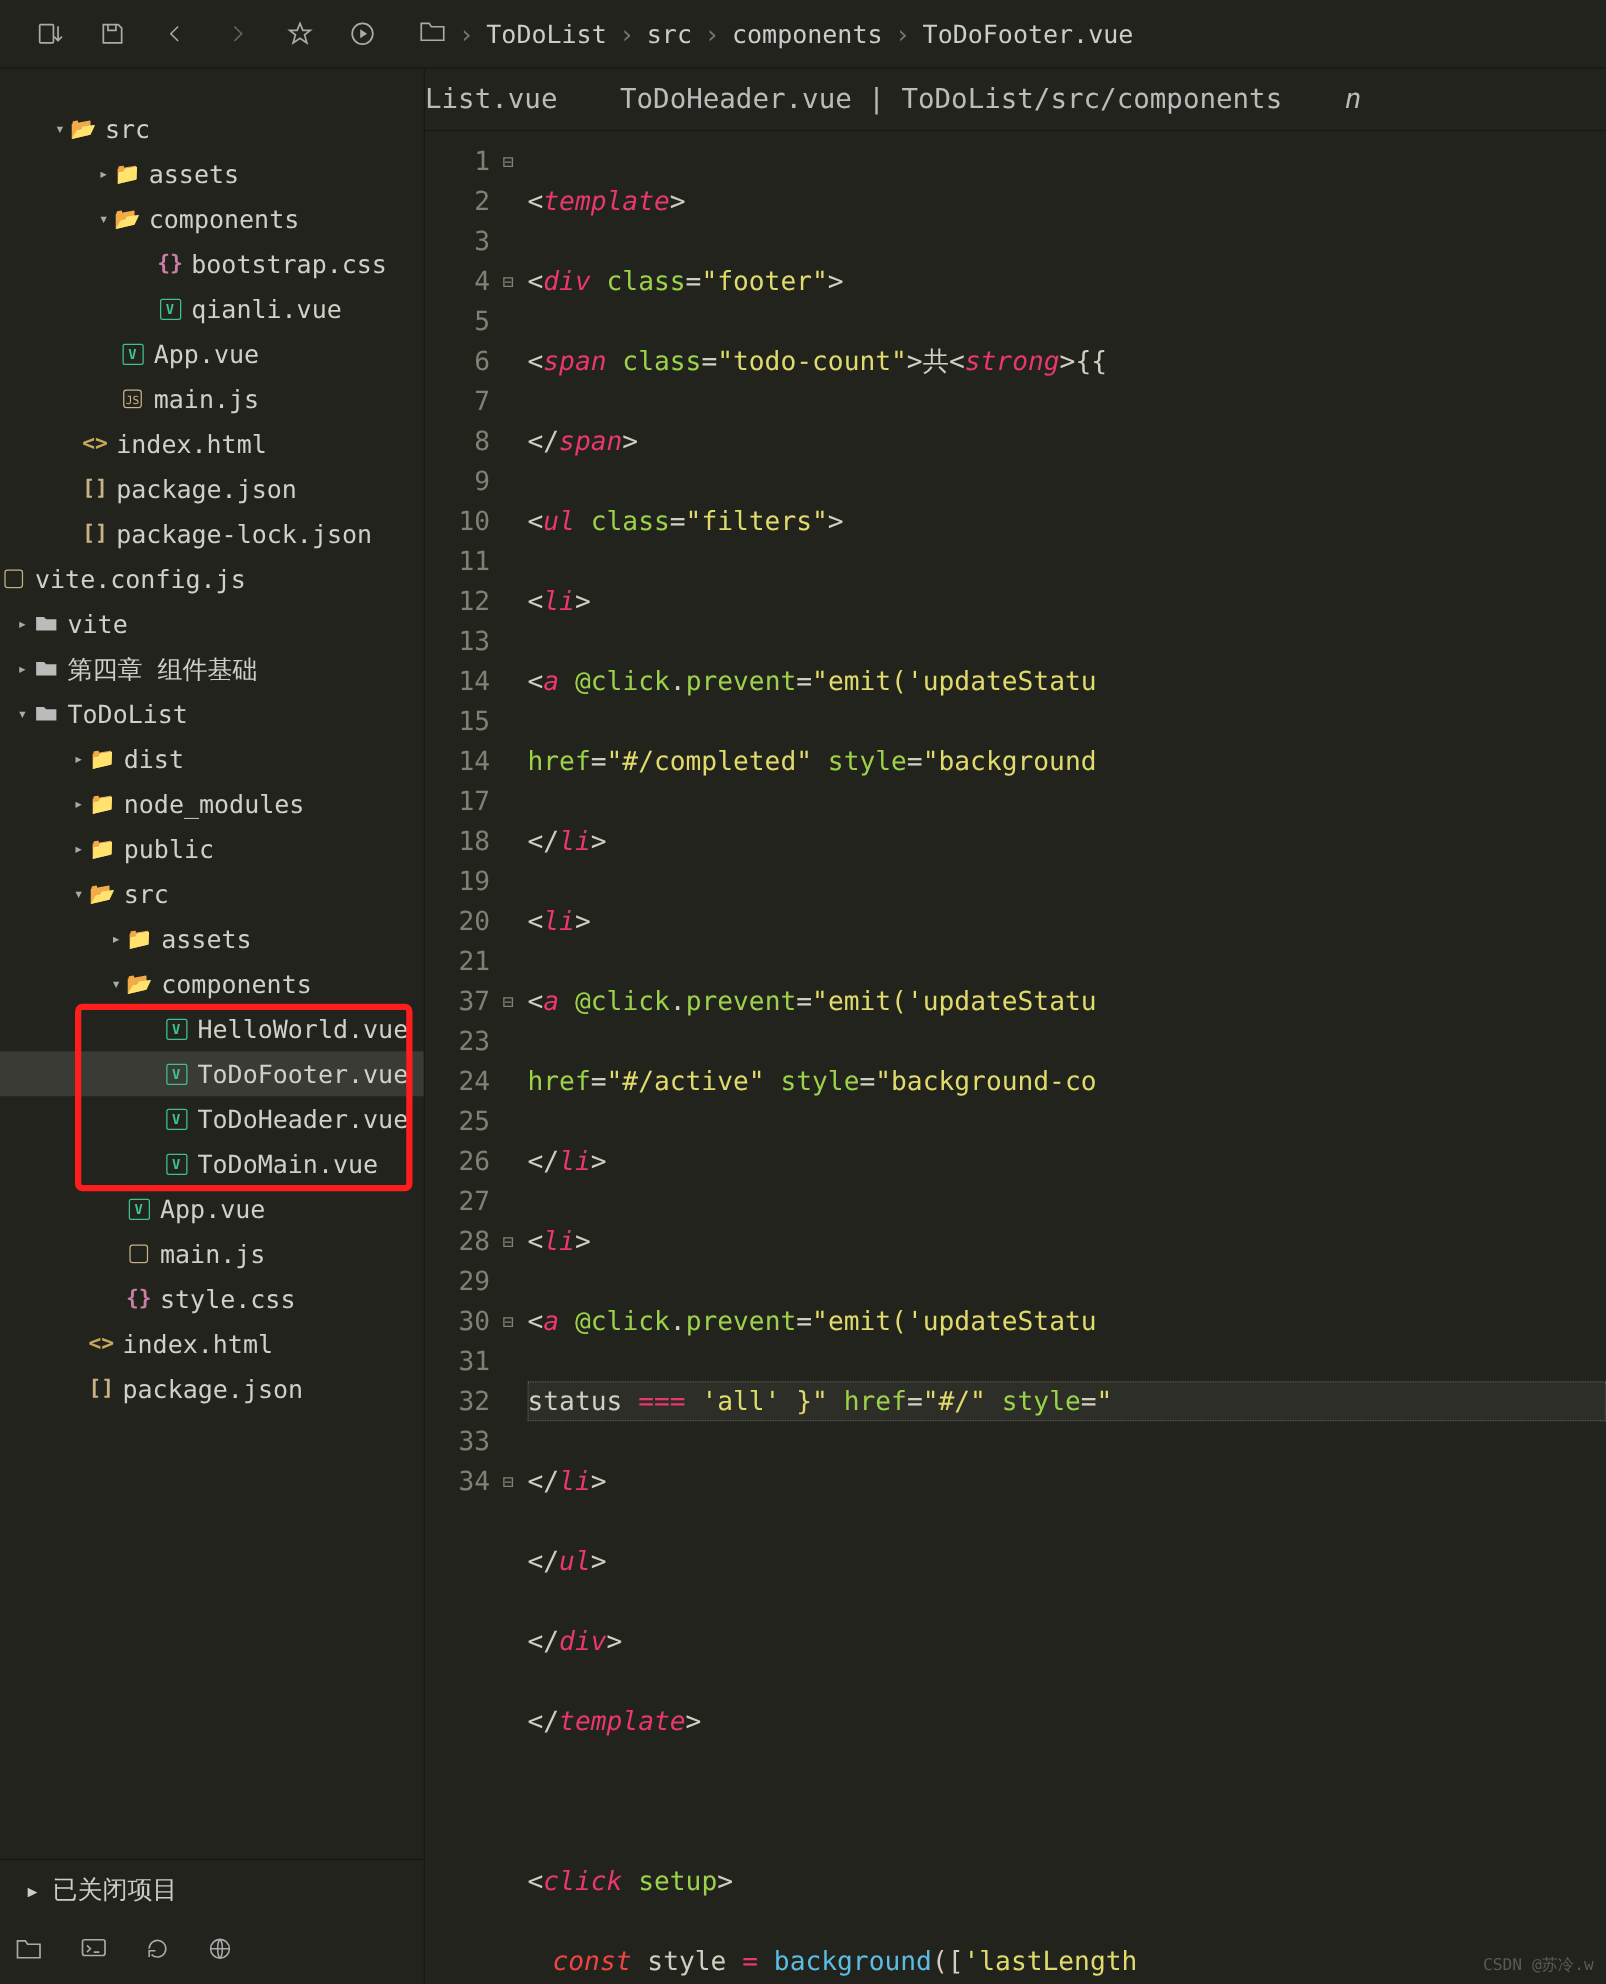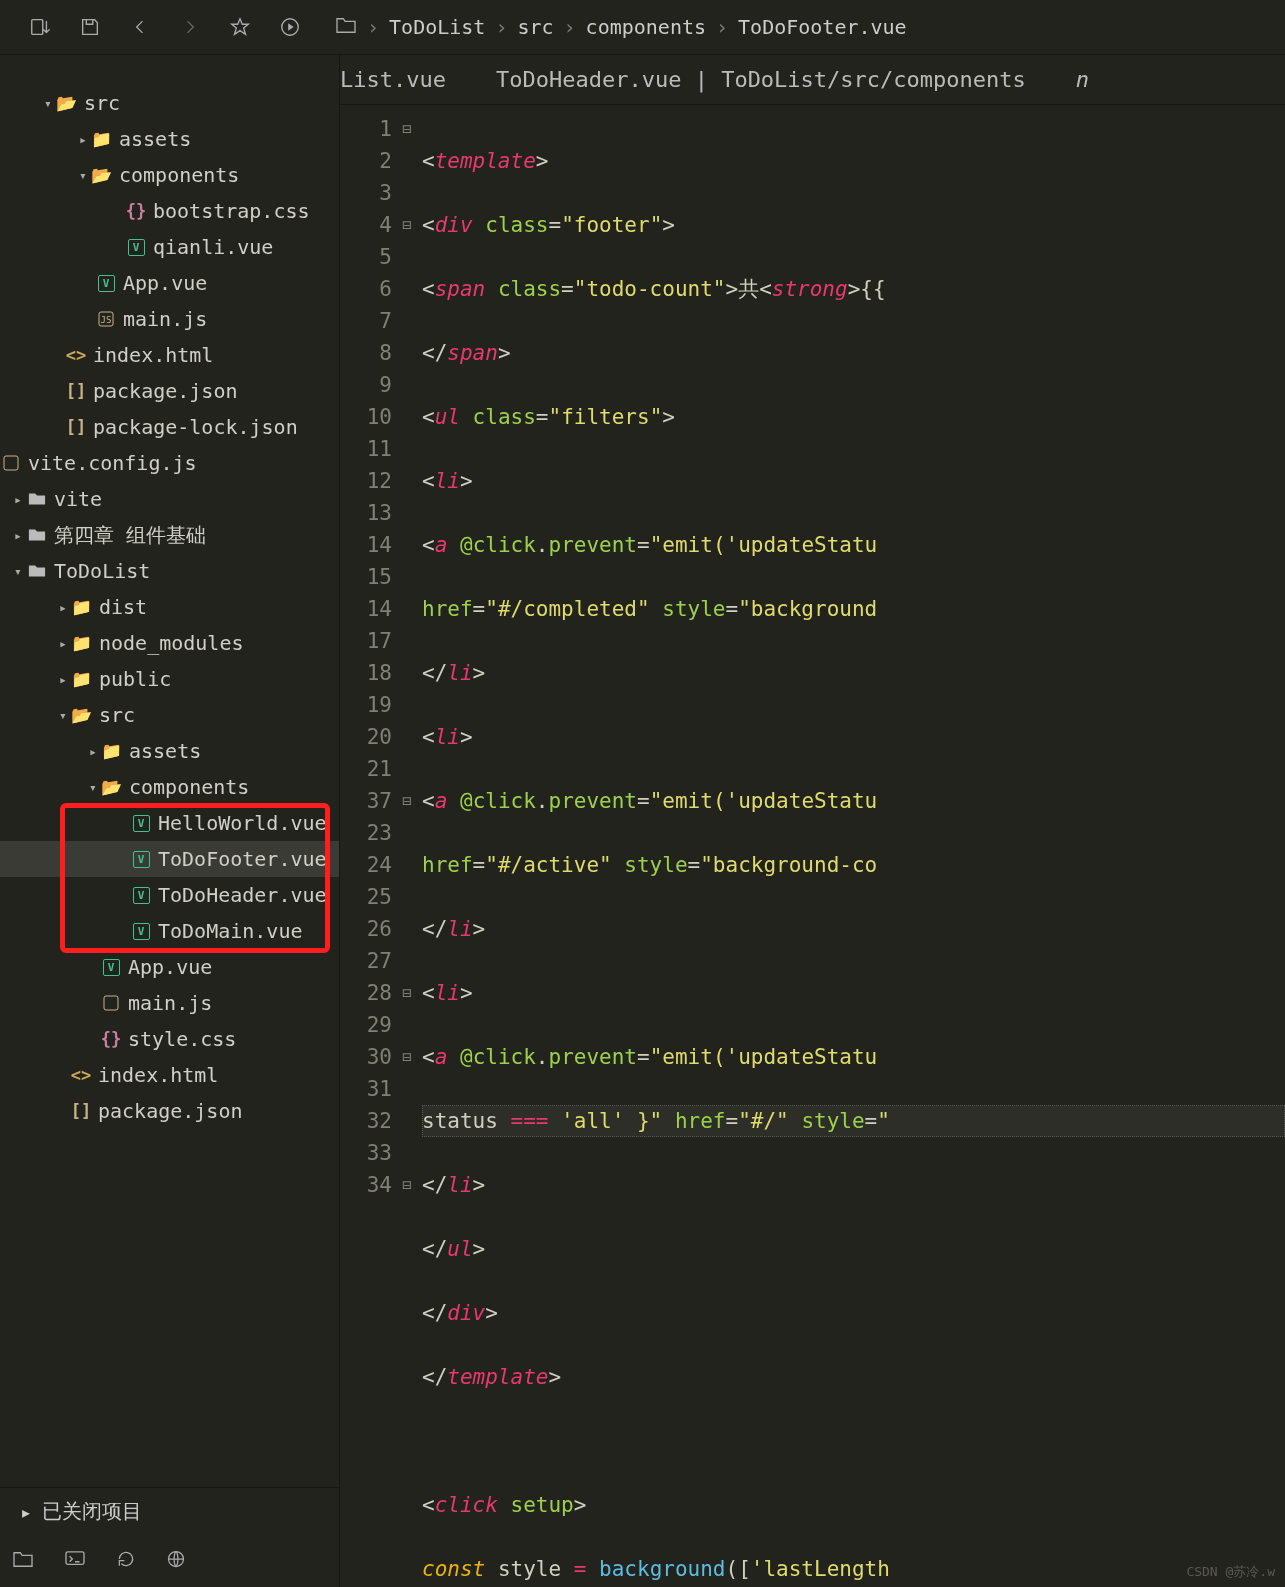--- a/index.html
+++ b/index.html
@@ -166,21 +166,21 @@
     padding-top: 8px;
     white-space: pre;
     color: #d0d0c0;
     position: relative;
   }
   .code .line { height: 32px; display: flex; align-items: center; }
   .code .hlrow { background: rgba(80,80,70,0.25); outline: 1px dotted #555; outline-offset: -1px; }
   .t-tag { color: #e8386e; font-style: italic; }
   .t-attr { color: #9cd24b; }
   .t-str { color: #e0db6a; }
-  .t-kw { color: #eab308; font-style: italic; }
+  .t-kw { color: #ef4444; font-style: italic; margin-left: 20px; }
   .t-kw2 { color: #5bbde2; }
   .t-punct { color: #d0d0c0; }
   .t-text { color: #d0d0c0; }
   .t-op { color: #e8386e; }
 
   .watermark {
     position: absolute;
     bottom: 6px;
     right: 10px;
     color: #5a5a52;

